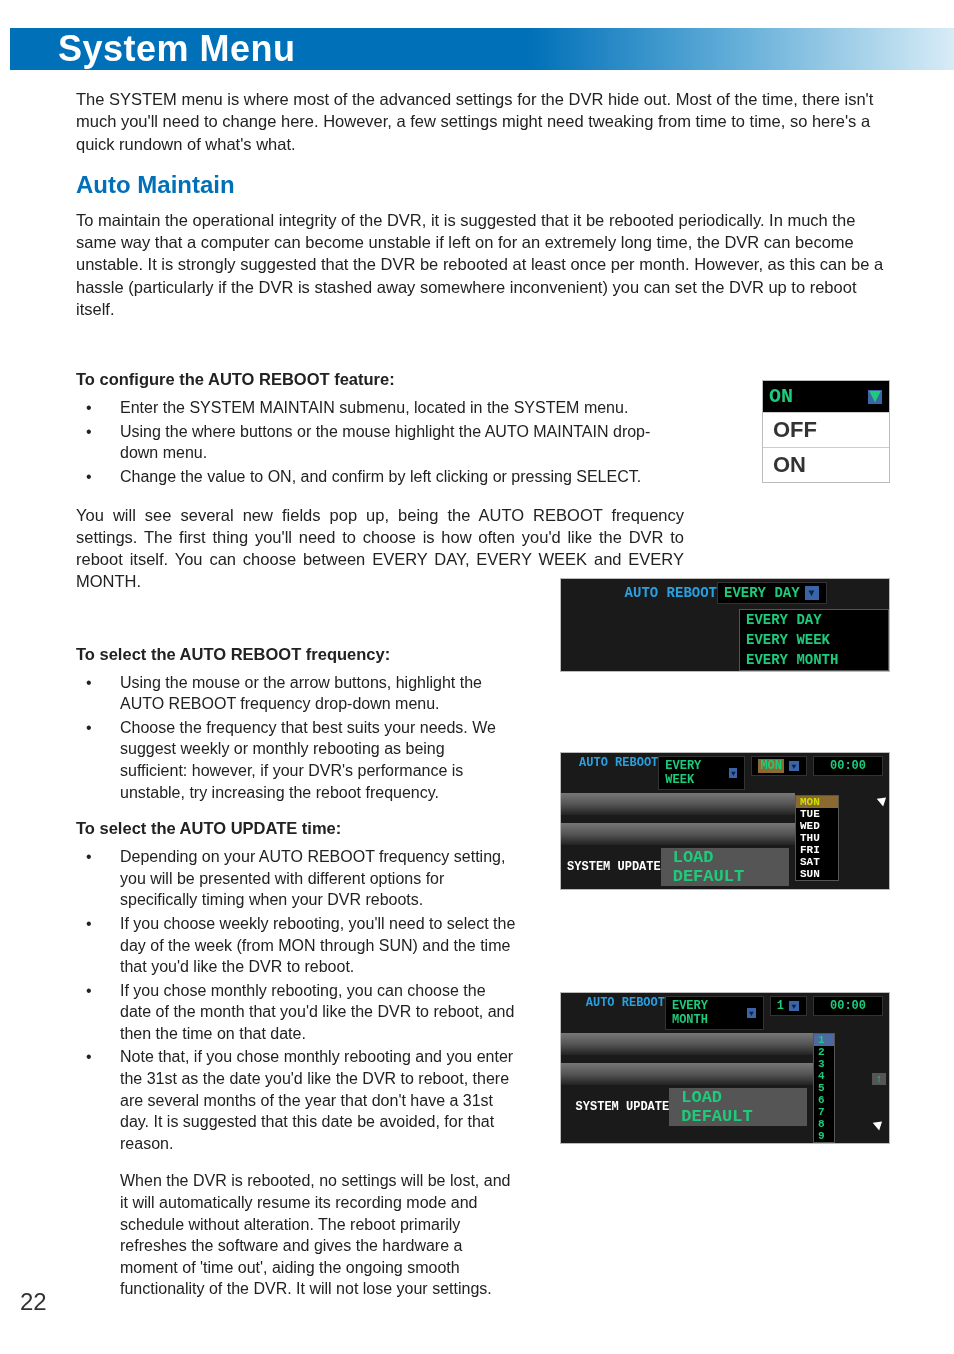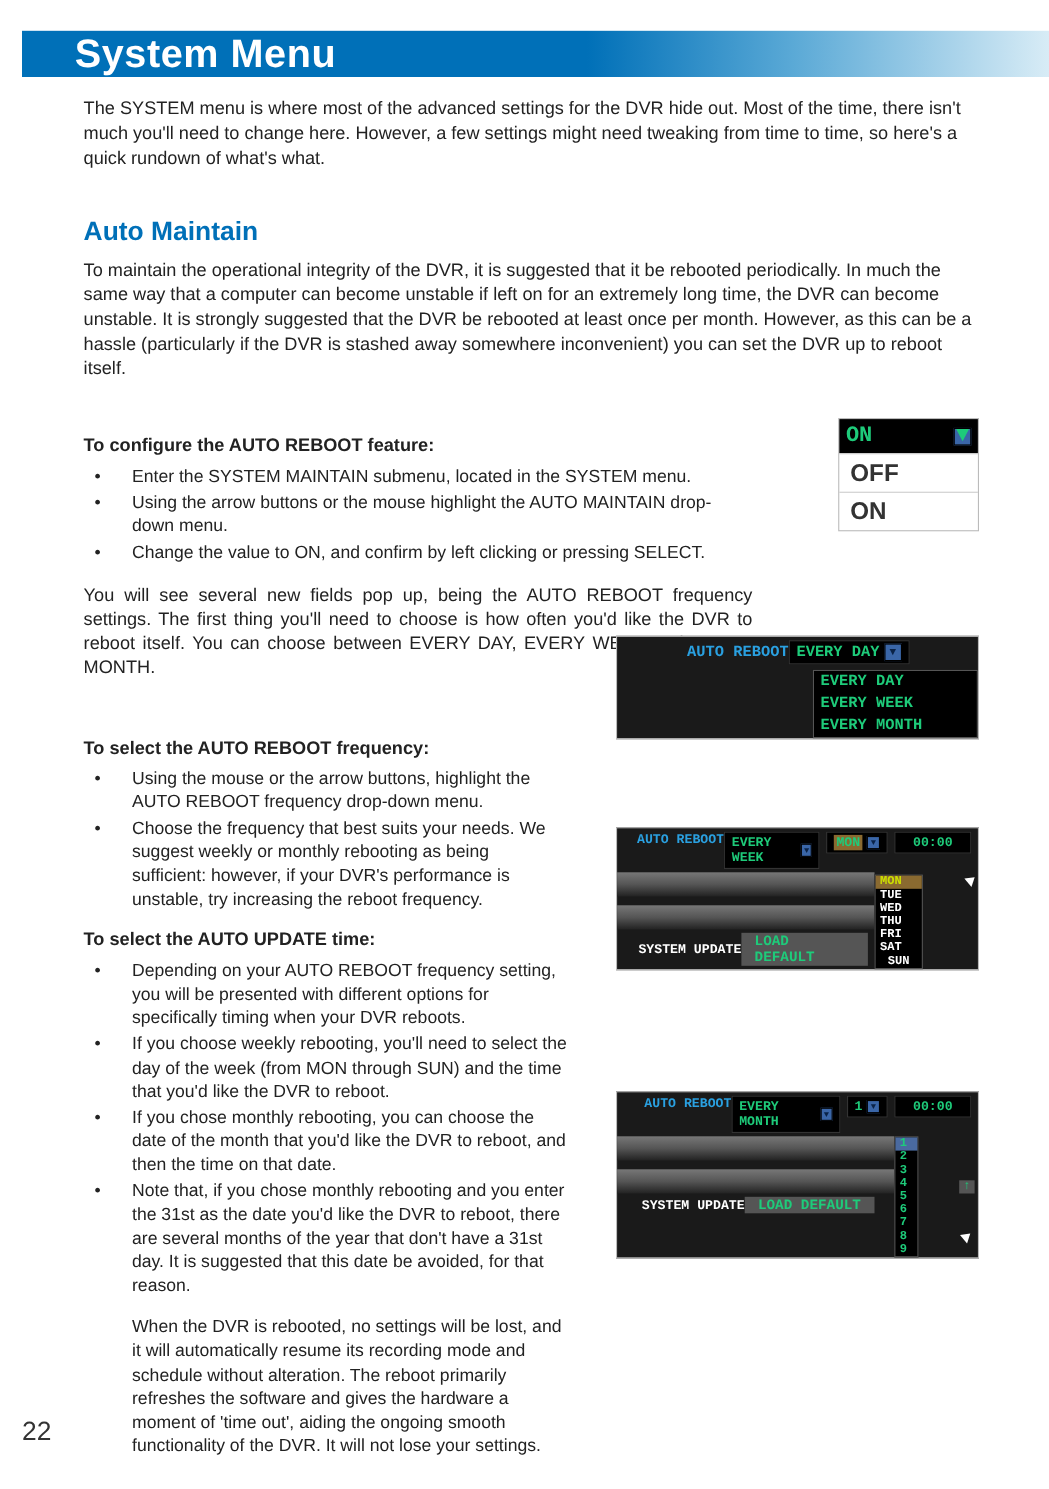--- a/index.html
+++ b/index.html
@@ -6,21 +6,21 @@
   body {
     width: 954px;
     height: 1354px;
     background: #fff;
     font-family: "Myriad Pro", "Segoe UI", Arial, sans-serif;
     color: #222;
     position: relative;
   }
   .banner {
     position: absolute;
-    left: 20px; right: 0; top: 28px;
+    left: 10px; right: 0; top: 28px;
     height: 42px;
     background: linear-gradient(to right, #0070b8 0%, #0070b8 55%, #5aa9d6 75%, #d8ecf6 100%);
     display: flex;
     align-items: center;
   }
   .banner-title {
     color: #fff;
     font-size: 36px;
     font-weight: 700;
     padding-left: 48px;
@@ -28,21 +28,21 @@
   }
   .content {
     position: absolute;
     left: 76px;
     right: 64px;
     top: 88px;
   }
   .intro {
     font-size: 16.5px;
     line-height: 1.35;
-    margin-bottom: 42px;
+    margin-bottom: 16px;
   }
   .h2 {
     color: #0070b8;
     font-size: 24px;
     font-weight: 700;
     margin-top: 6px;
     margin-bottom: 10px;
   }
   .para {
     font-size: 16.5px;
@@ -149,21 +149,21 @@
     font-size:24px; color:#333;
   }
 
   .freq-shot { top: 578px; width: 330px; }
   .week-shot { top: 752px; width: 330px; }
   .month-shot{ top: 992px; width: 330px; }
 
   .label-cell { color:#2aa0e0; width:150px; font-family:"Courier New",monospace; font-weight:bold;text-align:right;}
   .ld-btn {
     background:#555; color:#1ecb7a; padding:0 12px; font-family:"Courier New",monospace; font-weight:bold;
-    font-size:13px; display:inline-block;
+    font-size:17px; display:inline-block;
   }
   .num-list {
     background:#000; border:1px solid #555; width:22px;
   }
   .num-list div { color:#1ecb7a; font-size:11px; padding:0 4px; }
   .num-list div.hl { background:#4a6aa0; }
   .gradient-bar {
     height:22px; background:linear-gradient(to bottom,#777,#555,#222);
   }
 </style>
@@ -178,21 +178,21 @@
 
   <p class="intro">The SYSTEM menu is where most of the advanced settings for the DVR hide out. Most of the time, there isn't much you'll need to change here. However, a few settings might need tweaking from time to time, so here's a quick rundown of what's what.</p>
 
   <h2 class="h2">Auto Maintain</h2>
 
   <p class="para">To maintain the operational integrity of the DVR, it is suggested that it be rebooted periodically. In much the same way that a computer can become unstable if left on for an extremely long time, the DVR can become unstable. It is strongly suggested that the DVR be rebooted at least once per month. However, as this can be a hassle (particularly if the DVR is stashed away somewhere inconvenient) you can set the DVR up to reboot itself.</p>
 
   <p class="bold-line">To configure the AUTO REBOOT feature:</p>
   <ul class="bullets" style="max-width:600px;">
     <li>Enter the SYSTEM MAINTAIN submenu, located in the SYSTEM menu.</li>
-    <li>Using the arrow buttons or the mouse highlight the AUTO MAINTAIN drop-down menu.</li>
+    <li>Using the where buttons or the mouse highlight the AUTO MAINTAIN drop-down menu.</li>
     <li>Change the value to ON, and confirm by left clicking or pressing SELECT.</li>
   </ul>
   <p class="para wider-para">You will see several new fields pop up, being the AUTO REBOOT frequency settings. The first thing you'll need to choose is how often you'd like the DVR to reboot itself. You can choose between EVERY DAY, EVERY WEEK and EVERY MONTH.</p>
 
   <div class="col-wrap" style="margin-top:40px;">
     <div class="left-col">
       <p class="bold-line" style="margin-top:12px;">To select the AUTO REBOOT frequency:</p>
       <ul class="bullets" style="max-width:440px;">
         <li>Using the mouse or the arrow buttons, highlight the AUTO REBOOT frequency drop-down menu.</li>
         <li>Choose the frequency that best suits your needs. We suggest weekly or monthly rebooting as being sufficient: however, if your DVR's performance is unstable, try increasing the reboot frequency.</li>
@@ -260,21 +260,21 @@
         <span class="ld-btn">LOAD DEFAULT</span>
       </div>
     </div>
     <div class="opt-list" style="width:44px; margin-right:38px;">
       <div class="opt hl" style="font-size:11px; padding:0 4px;">MON</div>
       <div class="opt" style="font-size:11px; padding:0 4px; color:#fff;">TUE</div>
       <div class="opt" style="font-size:11px; padding:0 4px; color:#fff;">WED</div>
       <div class="opt" style="font-size:11px; padding:0 4px; color:#fff;">THU</div>
       <div class="opt" style="font-size:11px; padding:0 4px; color:#fff;">FRI</div>
       <div class="opt" style="font-size:11px; padding:0 4px; color:#fff;">SAT</div>
-      <div class="opt" style="font-size:11px; padding:0 4px; color:#fff;text-align:center;">SUN</div>
+      <div class="opt" style="font-size:11px; padding:0 4px; color:#fff;">SUN</div>
     </div>
     <span class="cursor"></span>
   </div>
 </div>
 
 <div class="shot right-col-abs month-shot">
   <div class="row" style="align-items:flex-start;">
     <span class="label-cell" style="width:110px; font-size:12px;">AUTO REBOOT</span>
     <span class="dd-box" style="font-size:12px;">
       <span>EVERY MONTH</span>

